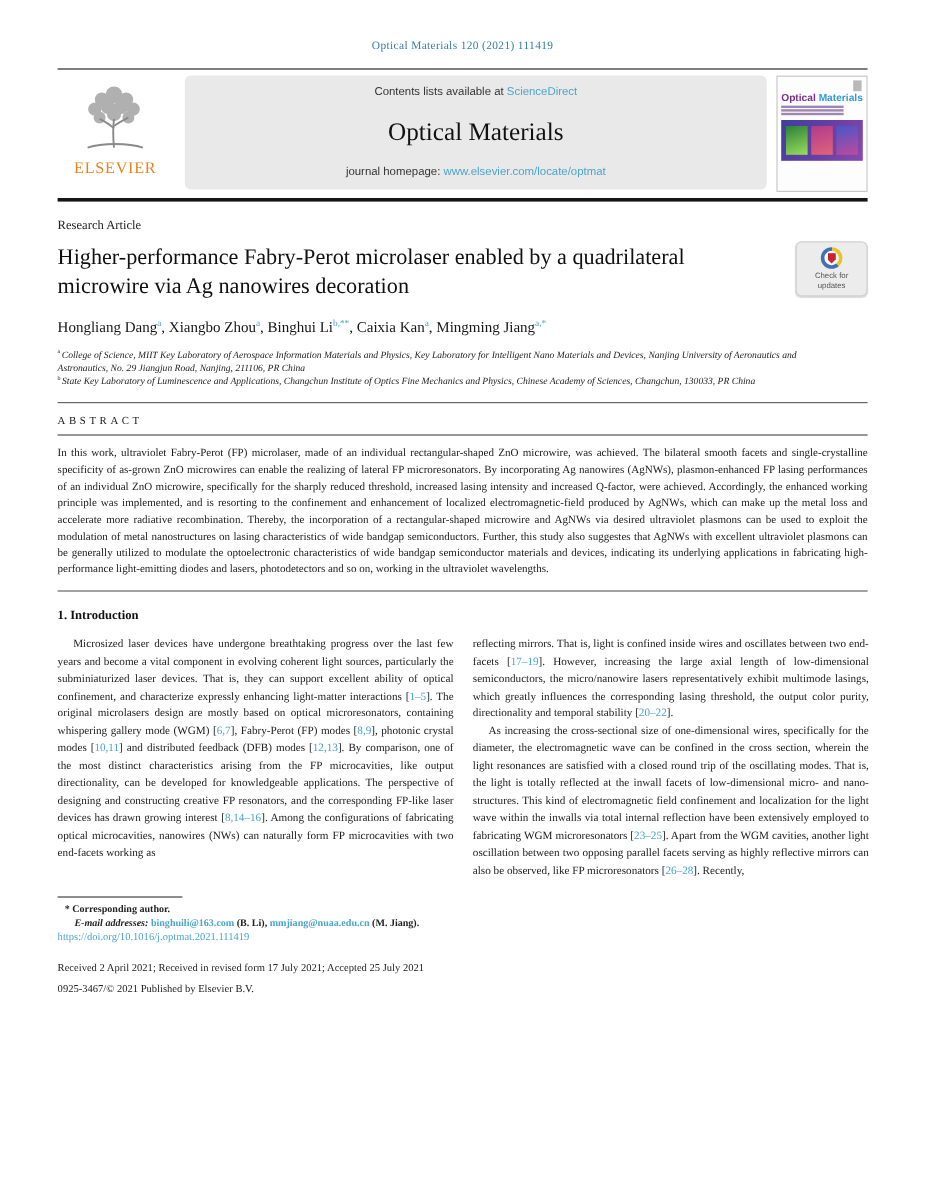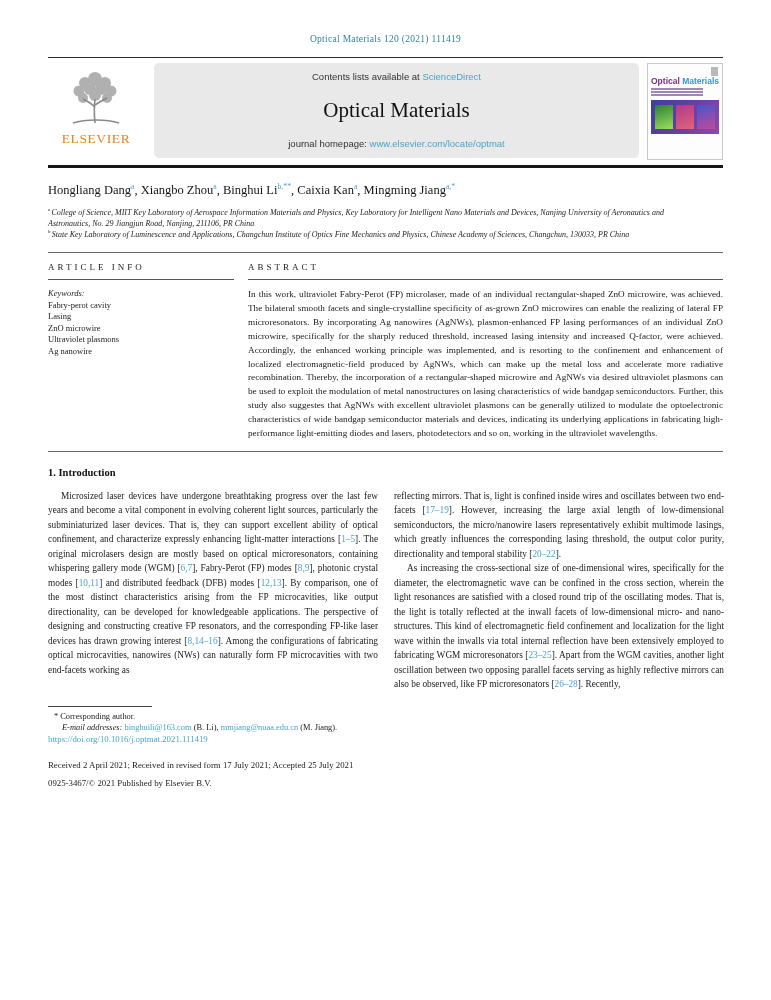--- a/index.html
+++ b/index.html
@@ -80,21 +80,21 @@
   .col { width:330px; flex:none; }
   .col p { font-size:9.3px; line-height:14.5px; text-align:justify; color:#1a1a1a; }
   .col p.indent { text-indent:13px; }
   .col p + p { margin-top:0; }
   .ref { color:#4aa5c9; cursor:pointer; }
   .it { font-style:italic; }
 
   
   .footnote-rule { width:104px; height:1px; background:#444; margin-top:14px; }
   .footnotes { margin-top:4px; }
-  .fn { font-size:8.4px; line-height:11.5px; color:#222; padding-left:6px; }
+  .fn { font-size:8.4px; line-height:11.5px; color:#222; padding-left:6px;font-weight:bold; }
   .fn.email { padding-left:14px; }
   .doi { display:block; font-size:8.8px; }
   .received { font-size:8.8px; color:#222; margin-top:16px; }
   .issn { font-size:8.8px; color:#222; margin-top:8px; }
 </style>
 </head>
 <body>
 
 <div class="page">
 
@@ -152,41 +152,45 @@
       <div class="cover-art">
         <span class="art1"></span>
           <span class="art2"></span>
           <span class="art3"></span>
       </div>
     </div>
   </div>
 
   <div class="rule-thick"></div>
 
+  <div class="title-row">
+    <div class="title-col">
+      <div class="research-article">Research Article</div>
+      <h1 class="title">Higher-performance Fabry-Perot microlaser enabled by a quadrilateral microwire via Ag nanowires decoration</h1>
+    </div>
+    <div class="check-badge">
+      <div class="badge-circle">
+        <div class="badge-inner">
+            <div class="badge-shield"></div>
+          </div>
+      </div>
+      <div class="badge-text">Check for updates</div>
+    </div>
+  </div>
 
   <div class="authors"><span>Hongliang Dang</span><span class="sup">a</span><span>, </span><span>Xiangbo Zhou</span><span class="sup">a</span><span>, </span><span>Binghui Li</span><span class="sup">b,**</span><span>, </span><span>Caixia Kan</span><span class="sup">a</span><span>, </span><span>Mingming Jiang</span><span class="sup">a,*</span></div>
 
   <div class="affiliations">
     <div class="aff"><span class="sup">a </span><span>College of Science, MIIT Key Laboratory of Aerospace Information Materials and Physics, Key Laboratory for Intelligent Nano Materials and Devices, Nanjing University of Aeronautics and Astronautics, No. 29 Jiangjun Road, Nanjing, 211106, PR China</span></div>
     <div class="aff"><span class="sup">b </span><span>State Key Laboratory of Luminescence and Applications, Changchun Institute of Optics Fine Mechanics and Physics, Chinese Academy of Sciences, Changchun, 130033, PR China</span></div>
   </div>
 
   <div class="block-rule-top"></div>
 
   <div class="info-abstract">
-    <div class="info-col">
-      <div class="sec-head">ARTICLE INFO</div>
-      <div class="head-rule"></div>
-      <div class="kw-label">Keywords:</div>
-      <div class="kw">Fabry-perot cavity</div>
-      <div class="kw">Lasing</div>
-      <div class="kw">ZnO microwire</div>
-      <div class="kw">Ultraviolet plasmons</div>
-      <div class="kw">Ag nanowire</div>
-    </div>
     <div class="abs-col">
       <div class="sec-head">ABSTRACT</div>
       <div class="head-rule"></div>
       <div class="abs-text">In this work, ultraviolet Fabry-Perot (FP) microlaser, made of an individual rectangular-shaped ZnO microwire, was achieved. The bilateral smooth facets and single-crystalline specificity of as-grown ZnO microwires can enable the realizing of lateral FP microresonators. By incorporating Ag nanowires (AgNWs), plasmon-enhanced FP lasing performances of an individual ZnO microwire, specifically for the sharply reduced threshold, increased lasing intensity and increased Q-factor, were achieved. Accordingly, the enhanced working principle was implemented, and is resorting to the confinement and enhancement of localized electromagnetic-field produced by AgNWs, which can make up the metal loss and accelerate more radiative recombination. Thereby, the incorporation of a rectangular-shaped microwire and AgNWs via desired ultraviolet plasmons can be used to exploit the modulation of metal nanostructures on lasing characteristics of wide bandgap semiconductors. Further, this study also suggestes that AgNWs with excellent ultraviolet plasmons can be generally utilized to modulate the optoelectronic characteristics of wide bandgap semiconductor materials and devices, indicating its underlying applications in fabricating high-performance light-emitting diodes and lasers, photodetectors and so on, working in the ultraviolet wavelengths.</div>
     </div>
   </div>
 
   <div class="block-rule-bottom"></div>
 
   <h2 class="intro-head">1. Introduction</h2>

